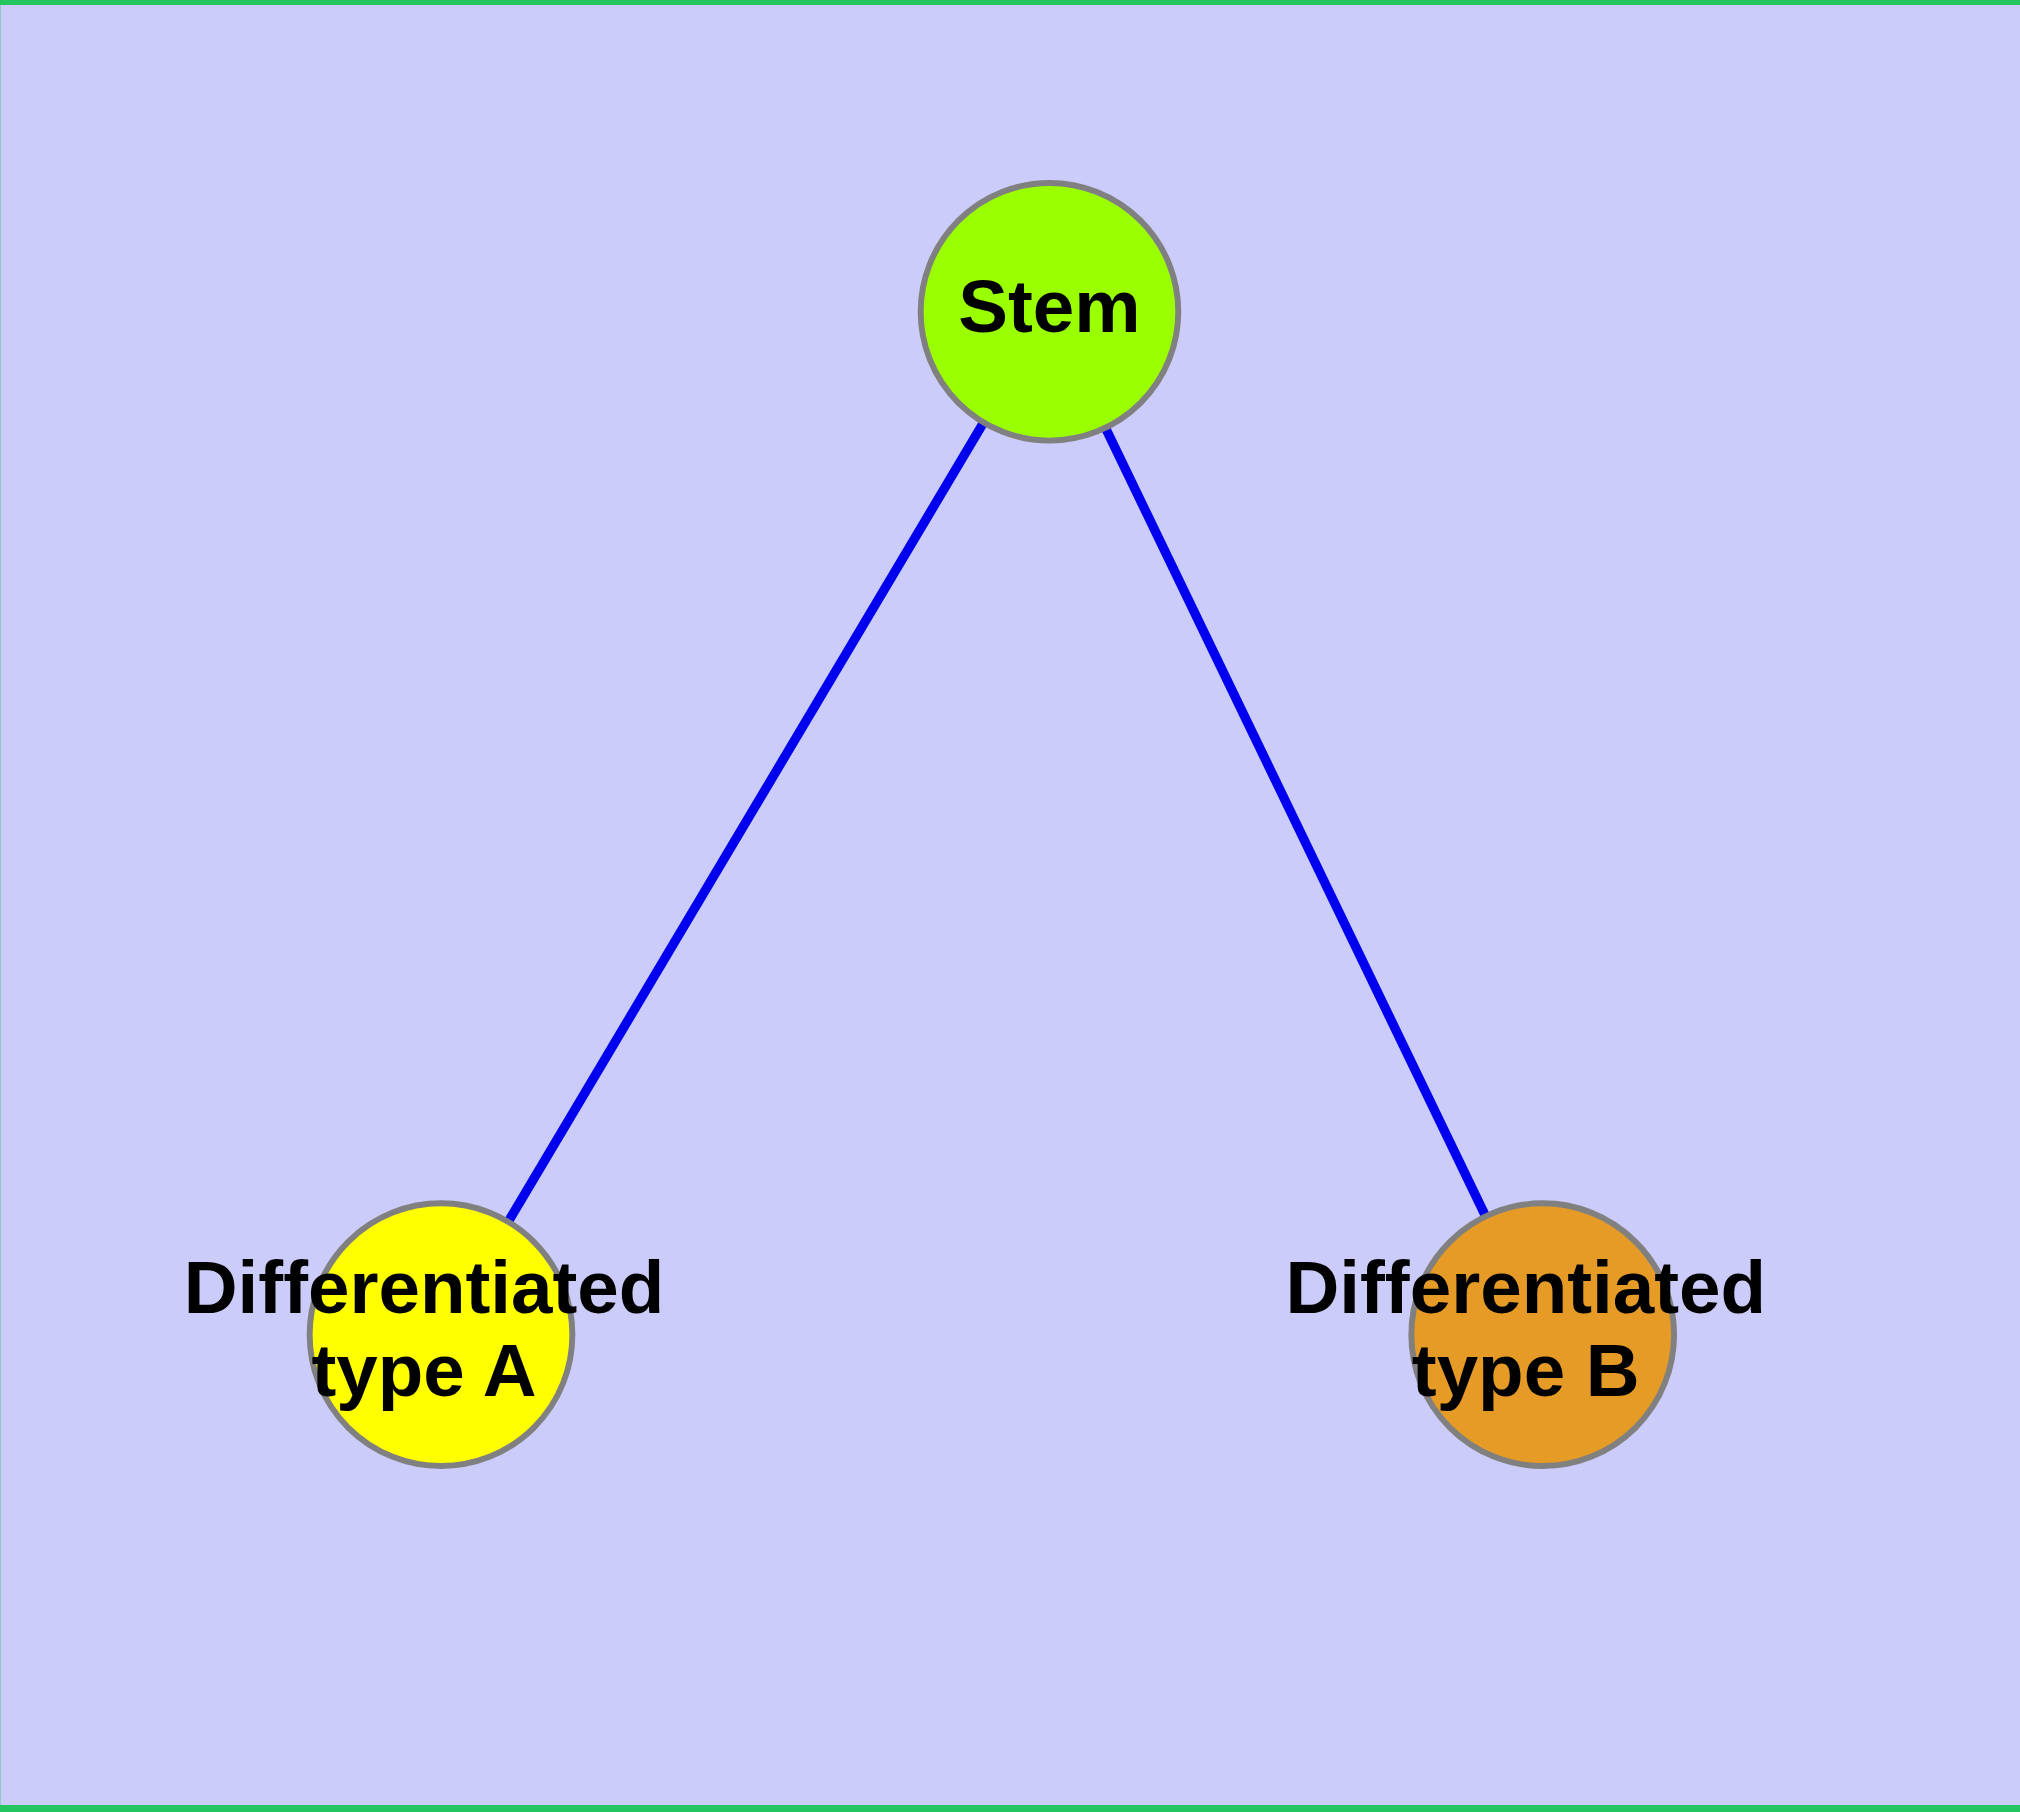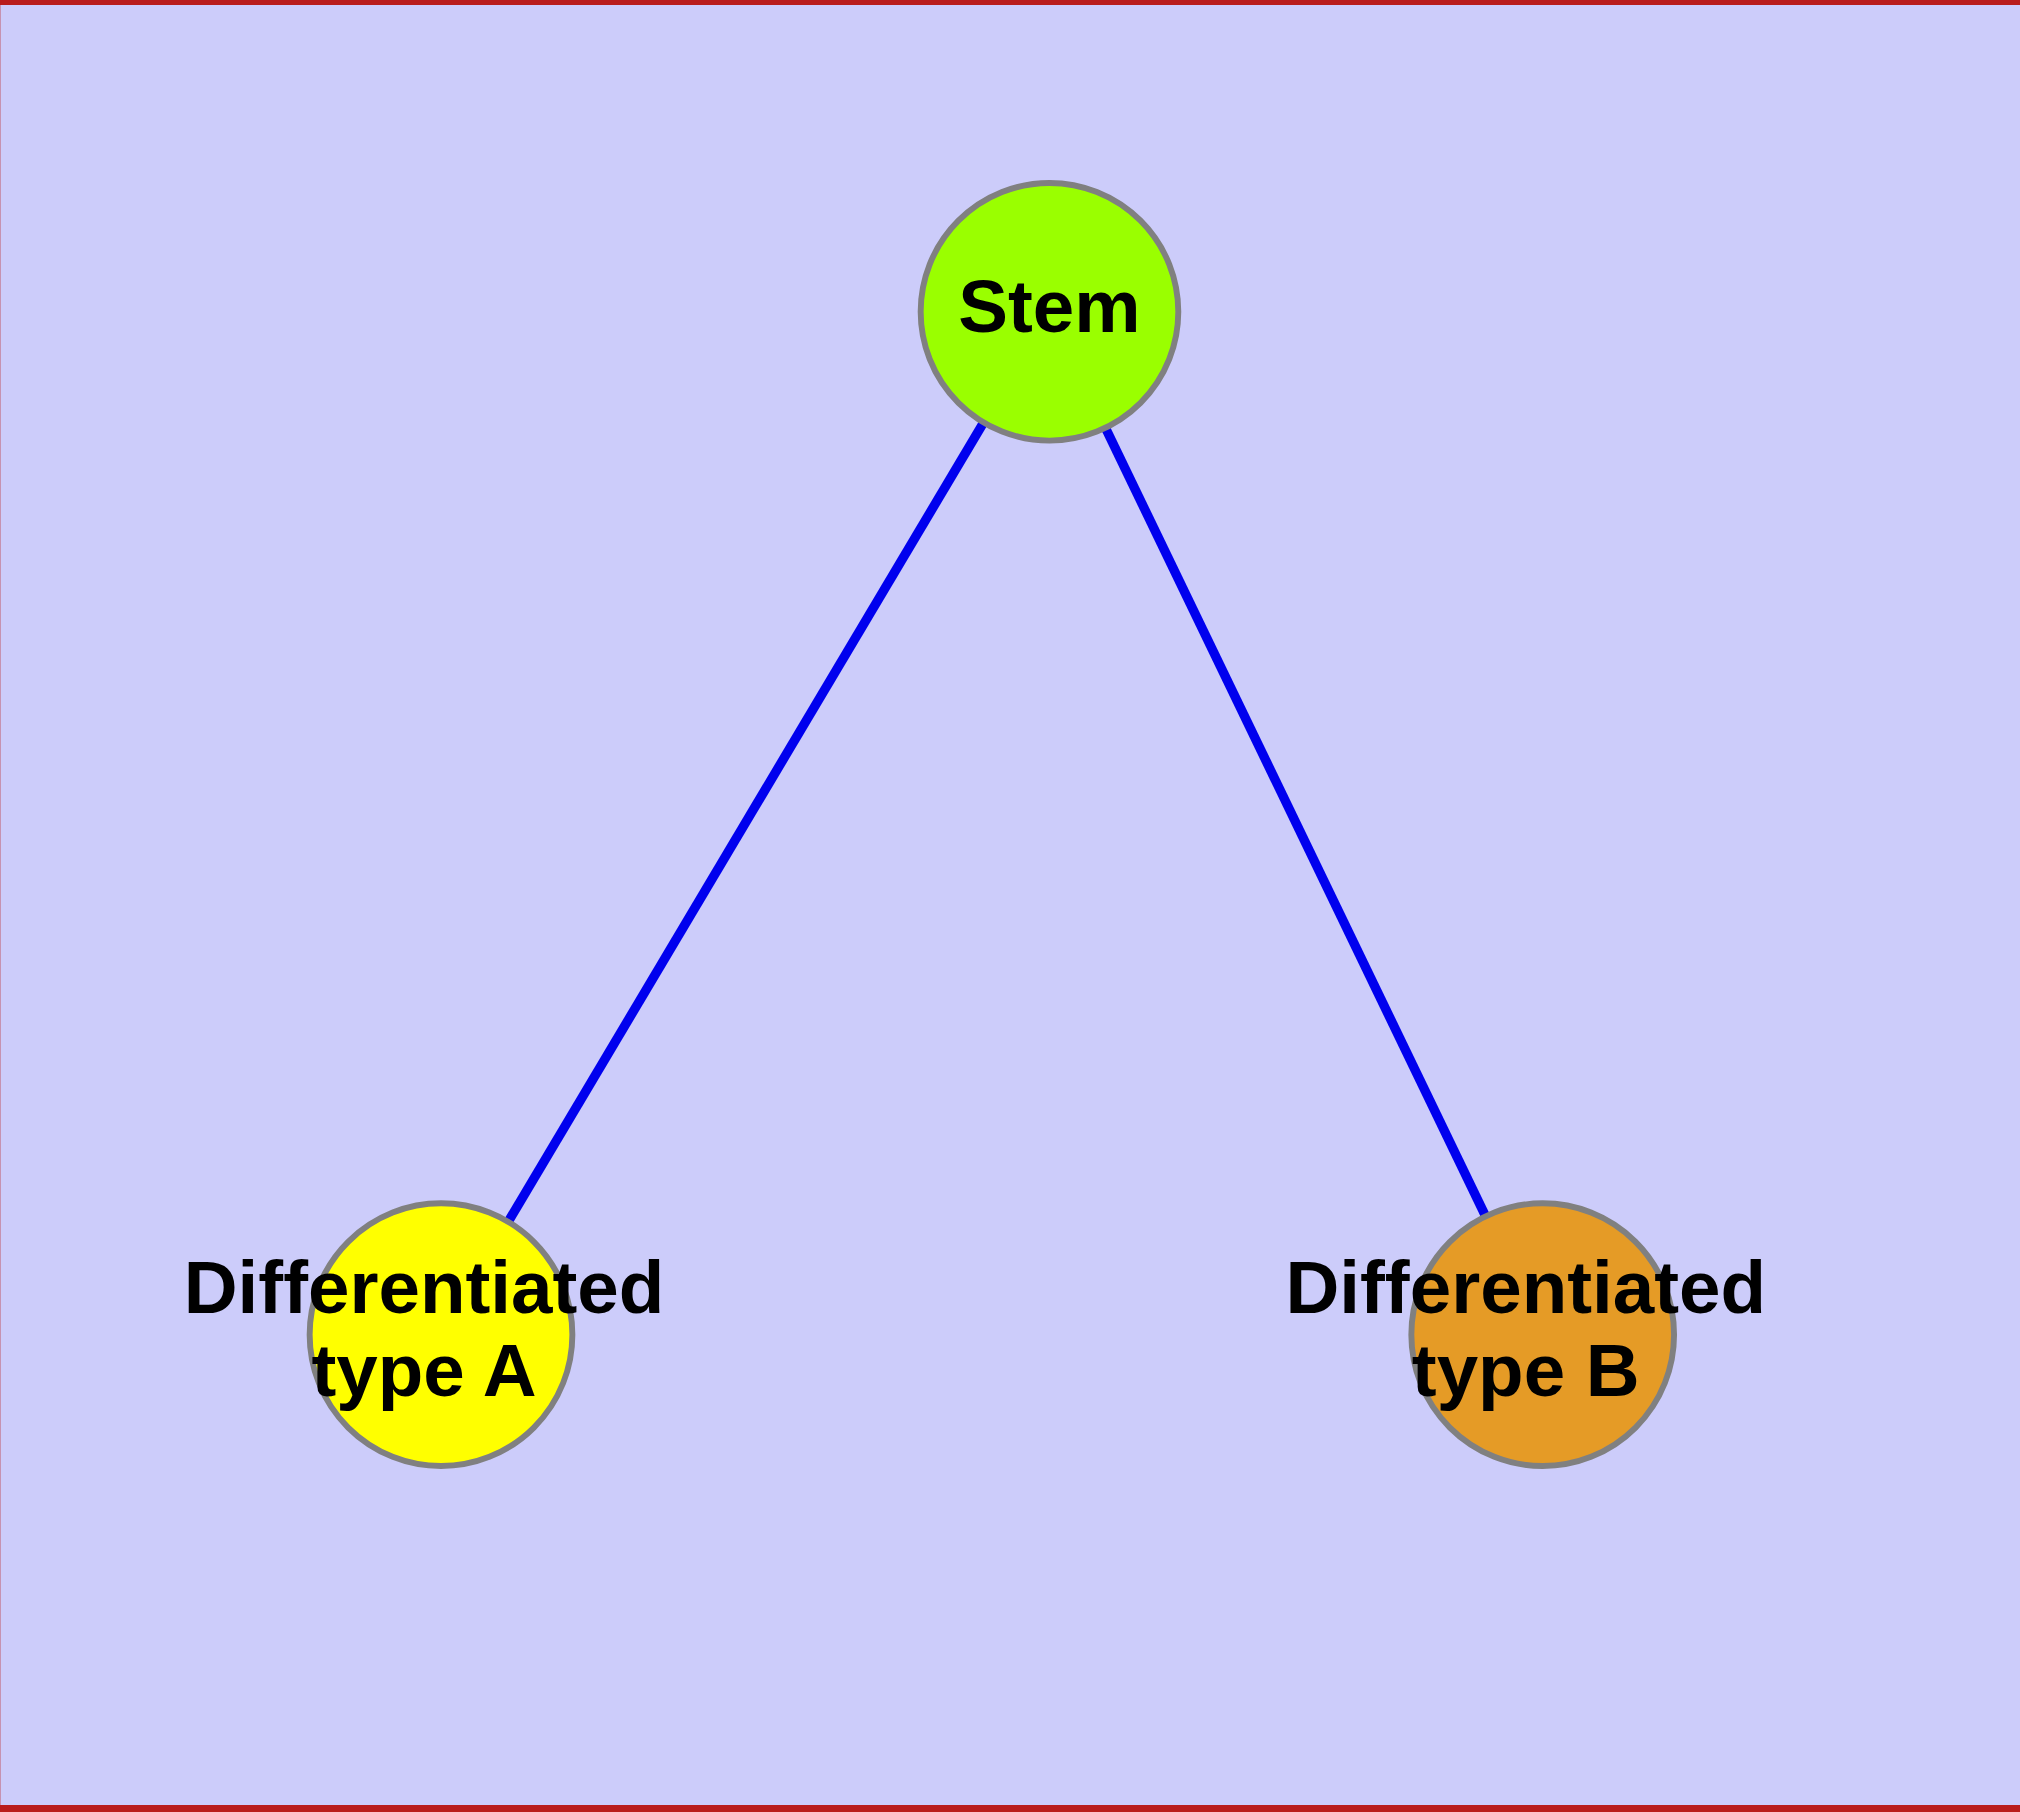--- a/index.html
+++ b/index.html
@@ -5,21 +5,21 @@
 <style>
   html, body {
     margin: 0;
     padding: 0;
     background: #ffffff;
   }
   #canvas {
     position: relative;
     width: 2021px;
     height: 1812px;
-    background: #b91c1c;
+    background: #22c55e;
     overflow: hidden;
     font-family: "Liberation Sans", sans-serif;
   }
   #plot-area {
     position: absolute;
     left: 0;
     top: 5.1px;
     width: 2021px;
     height: 1800px;
   }

